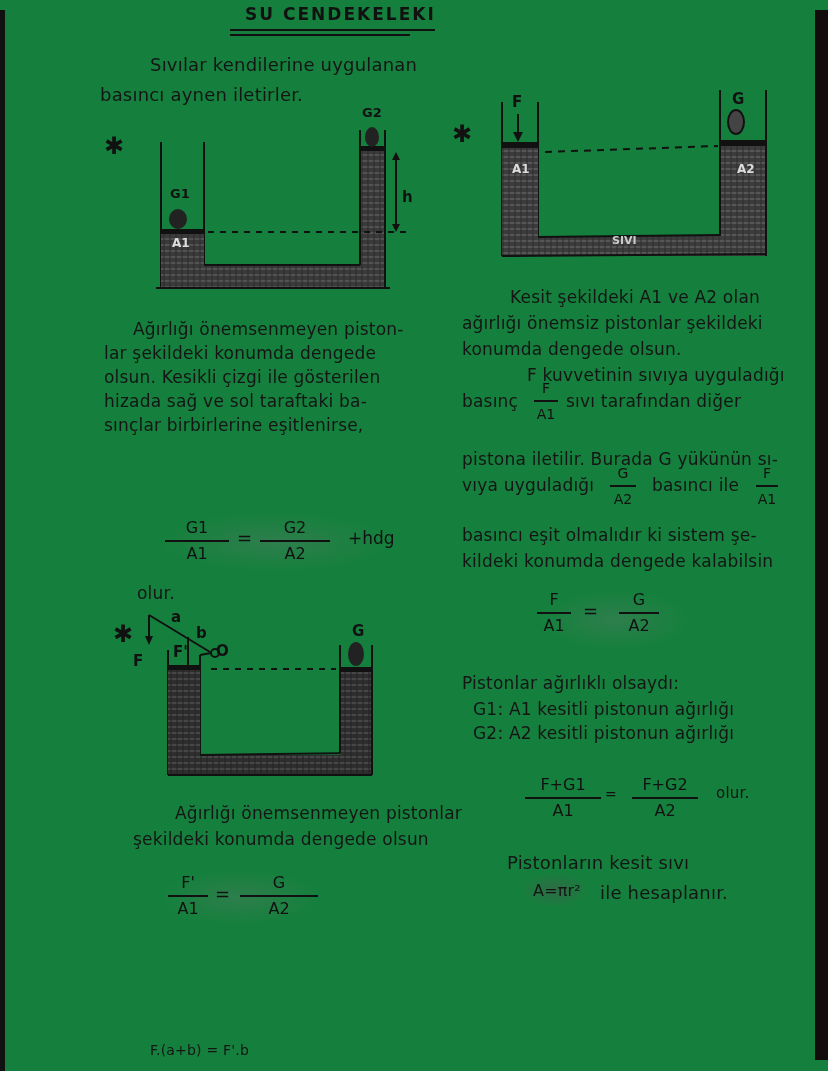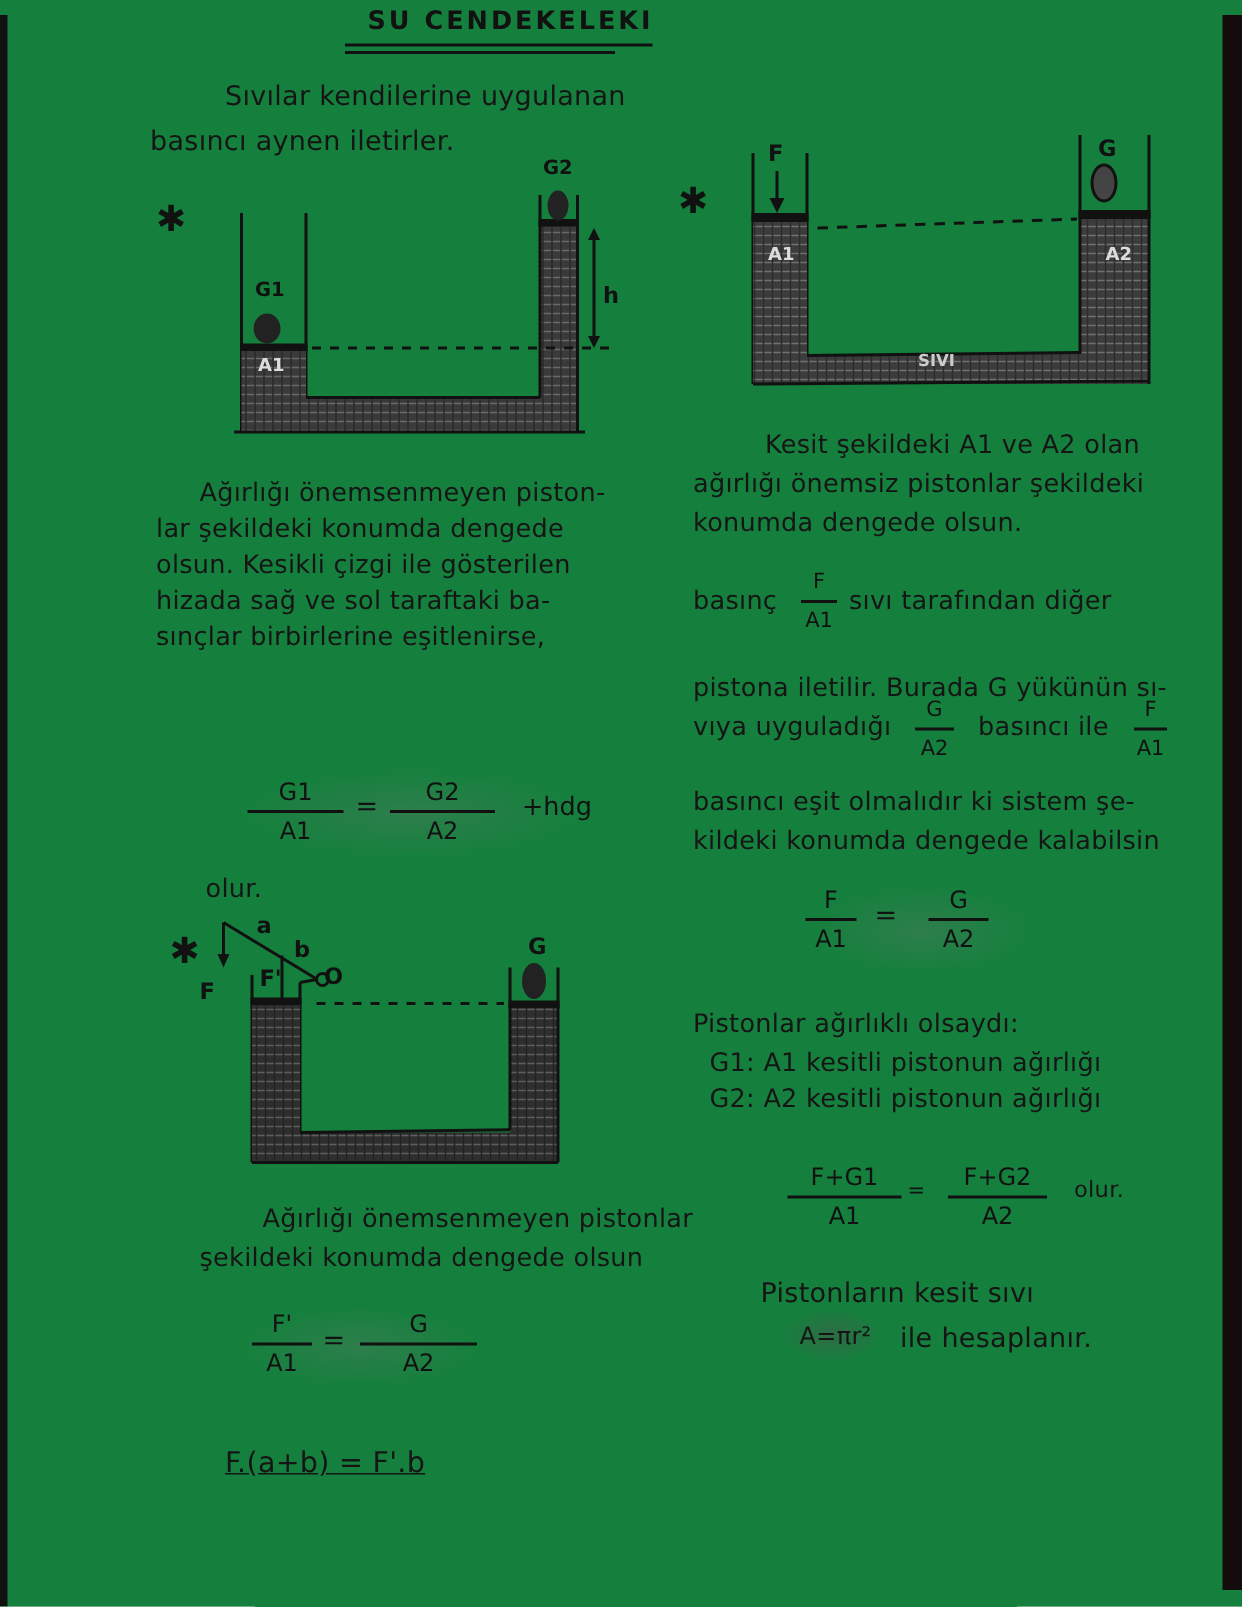--- a/index.html
+++ b/index.html
@@ -114,20 +114,21 @@
   </svg>
   <div class="lbl" style="left:512px;top:93px;">F</div>
   <div class="lbl" style="left:732px;top:90px;">G</div>
   <div class="lbl" style="left:512px;top:162px;font-size:12px;color:#ddd;">A1</div>
   <div class="lbl" style="left:737px;top:162px;font-size:12px;color:#ddd;">A2</div>
   <div class="lbl" style="left:612px;top:234px;font-size:11px;color:#ccc;">SIVI</div>
 
   <div class="hw" style="left:510px;top:284px;">Kesit şekildeki A1 ve A2 olan</div>
   <div class="hw" style="left:462px;top:336px;">konumda dengede olsun.</div>
   <div class="hw" style="left:462px;top:310px;">ağırlığı önemsiz pistonlar şekildeki</div>
+  <div class="hw" style="left:527px;top:362px;">F kuvvetinin sıvıya uyguladığı</div>
   <div class="hw" style="left:462px;top:388px;">basınç</div>
   <div class="frac" style="left:534px;top:378px;width:24px;font-size:14px;">
     <span>F</span>
     <span class="bar"></span>
     <span>A1</span>
   </div>
   <div class="hw" style="left:566px;top:388px;">sıvı tarafından diğer</div>
   <div class="hw" style="left:462px;top:446px;">pistona iletilir. Burada G yükünün sı-</div>
   <div class="hw" style="left:462px;top:472px;">vıya uyguladığı</div>
   <div class="frac" style="left:610px;top:463px;width:26px;font-size:14px;">
@@ -227,14 +228,14 @@
     <span class="bar"></span>
     <span>A1</span>
   </div>
   <div class="op" style="left:215px;top:883px;">=</div>
   <div class="frac" style="left:240px;top:873px;width:78px;">
     <span>G</span>
     <span class="bar"></span>
     <span>A2</span>
   </div>
 
-  <div class="hw" style="left:150px;top:962px;font-size:19px;text-decoration:underline;">F.(a+b) = F'.b</div>
+  <div class="hw" style="left:150px;top:1037px;font-size:14px;">F.(a+b) = F'.b</div>
 </div>
 
 </body></html>

